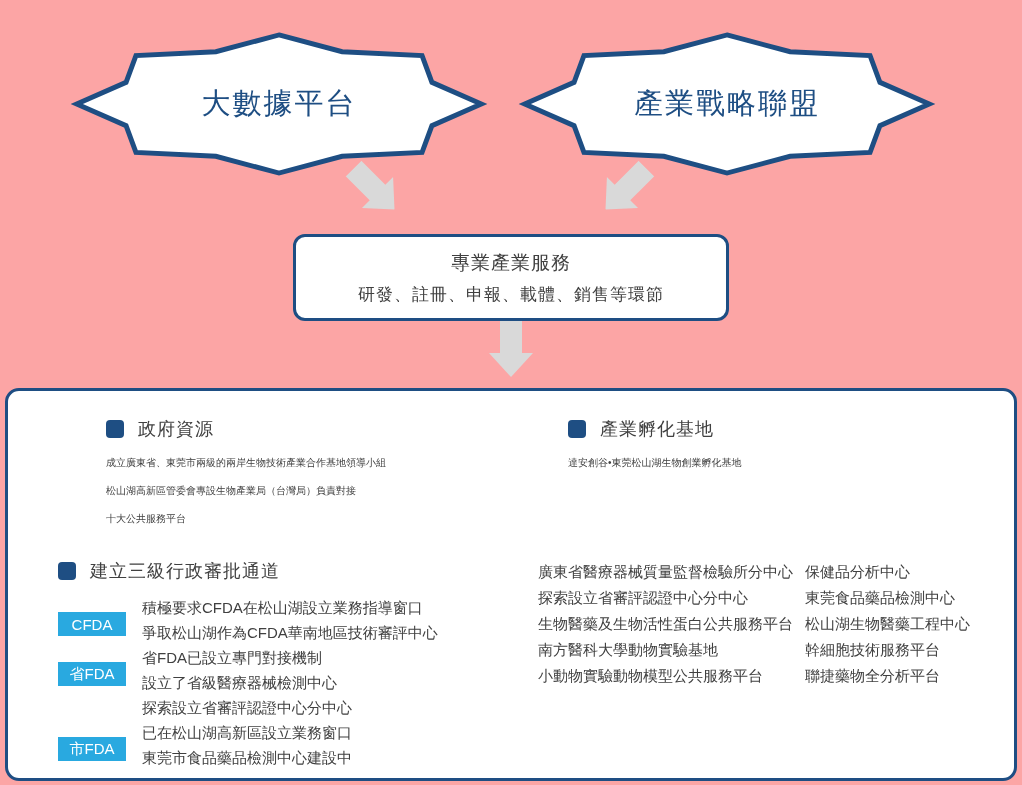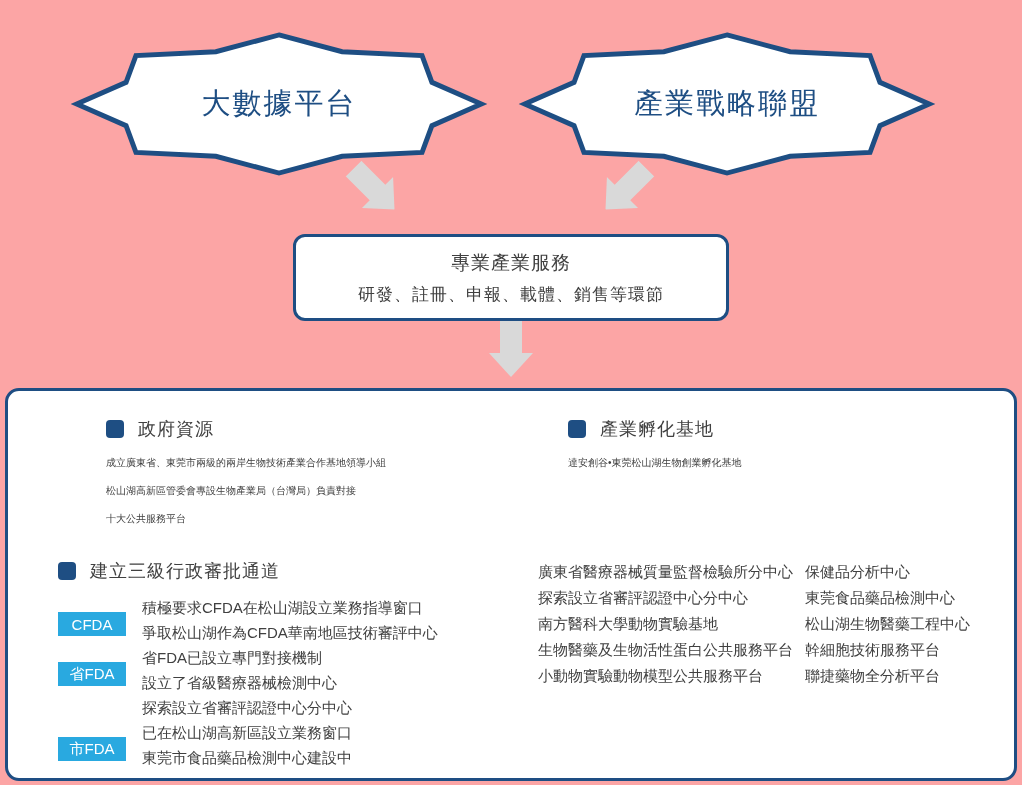--- a/index.html
+++ b/index.html
@@ -161,22 +161,22 @@
           </div>
         </div>
       </div>
     </div>
 
     <div class="section" id="section-platforms">
       <div class="plat-cols">
         <div class="plat-col plat-col-1">
           <div class="line">廣東省醫療器械質量監督檢驗所分中心</div>
           <div class="line">探索設立省審評認證中心分中心</div>
+          <div class="line">生物醫藥及生物活性蛋白公共服務平台</div>
           <div class="line">南方醫科大學動物實驗基地</div>
-          <div class="line">生物醫藥及生物活性蛋白公共服務平台</div>
           <div class="line">小動物實驗動物模型公共服務平台</div>
         </div>
         <div class="plat-col plat-col-2">
           <div class="line">保健品分析中心</div>
           <div class="line">東莞食品藥品檢測中心</div>
           <div class="line">松山湖生物醫藥工程中心</div>
           <div class="line">幹細胞技術服務平台</div>
           <div class="line">聯捷藥物全分析平台</div>
         </div>
       </div>

